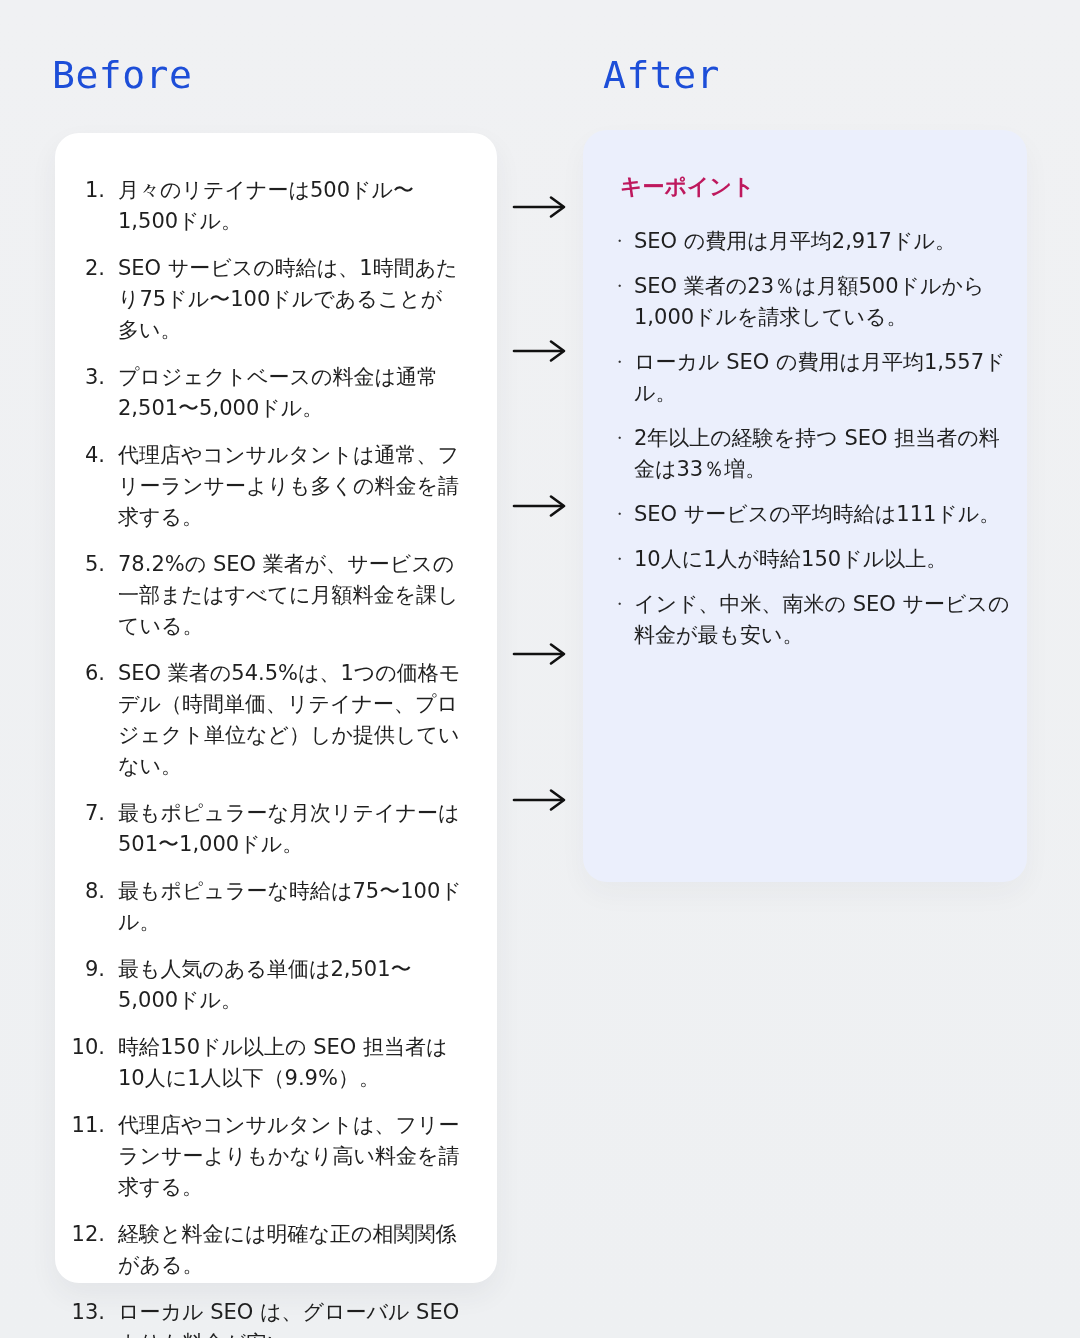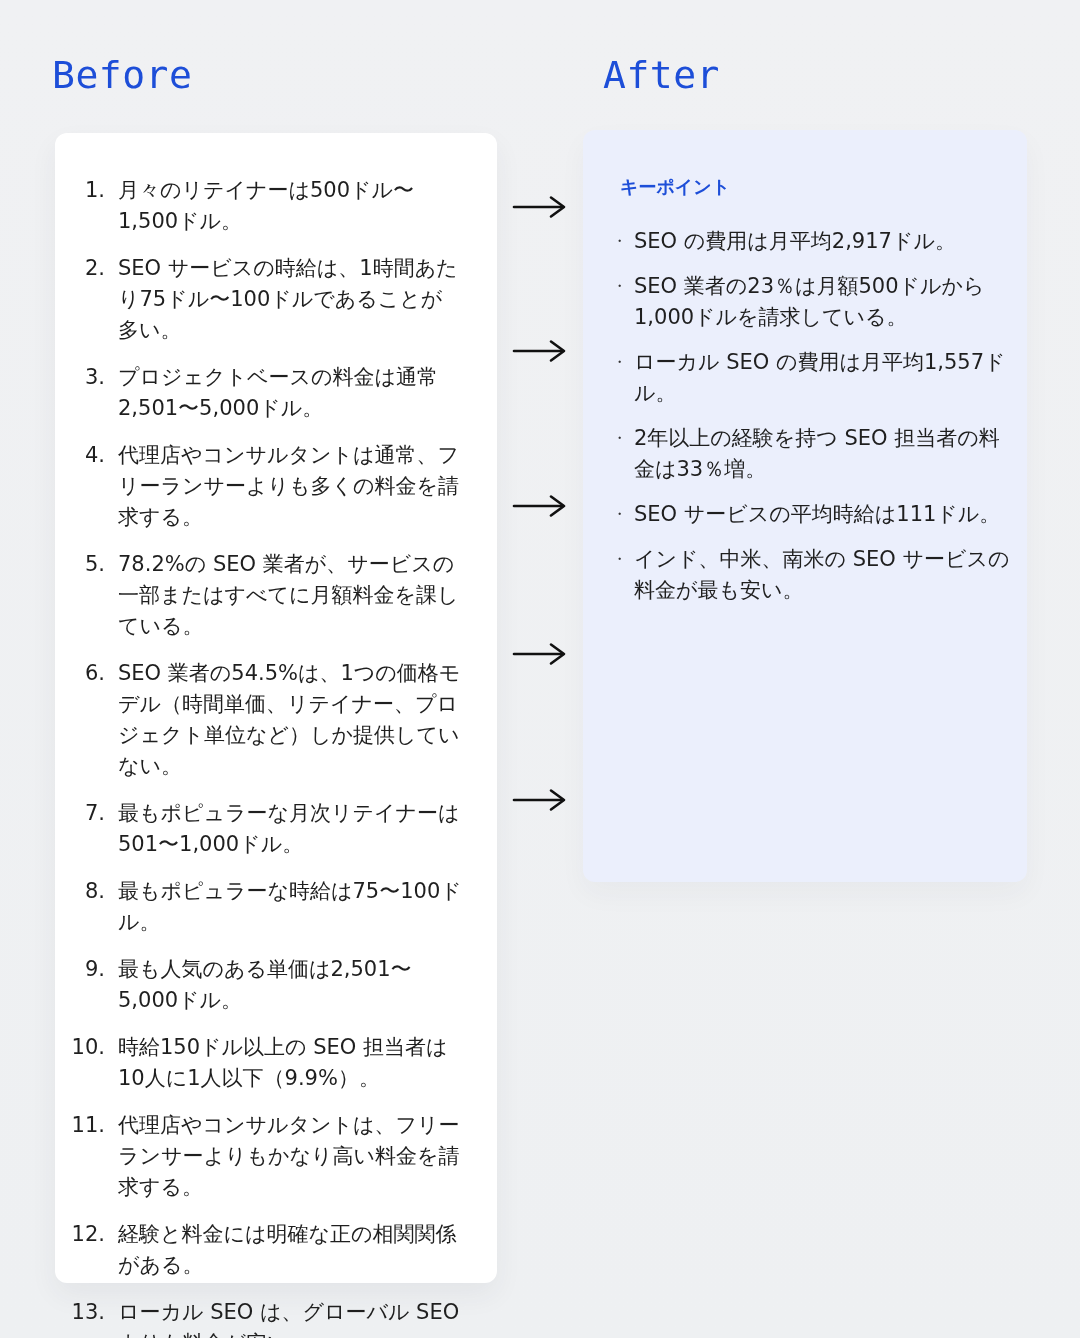--- a/index.html
+++ b/index.html
@@ -23,21 +23,21 @@
     font-size: 38px;
     line-height: 42px;
     color: #1d4ed8;
     letter-spacing: 0.5px;
   }
   .before-title { left: 52px; }
   .after-title  { left: 603px; }
 
   .card {
     position: absolute;
-    border-radius: 12px;
+    border-radius: 24px;
   }
   .card-before {
     left: 55px; top: 133px;
     width: 442px; height: 1150px;
     background: #ffffff;
     box-shadow: 0 12px 28px rgba(45,55,70,0.06);
   }
   .card-after {
     left: 583px; top: 130px;
     width: 444px; height: 752px;
@@ -65,24 +65,24 @@
     text-align: right;
     color: #1f1f1f;
   }
   .before-list li .txt { flex: 1; }
 
   .after-inner {
     padding: 42px 8px 0 29px;
   }
   .keypoints-title {
     margin: 0 0 24px 8px;
-    font-size: 18px;
+    font-size: 22px;
     line-height: 30px;
     font-weight: bold;
-    color: #1d4ed8;
+    color: #be185d;
   }
   .keypoints-list {
     margin: 0;
     padding: 0;
     list-style: none;
   }
   .keypoints-list li {
     display: flex;
     margin-bottom: 14px;
     font-size: 21px;
@@ -173,20 +173,23 @@
       <li>
           <span class="txt">ローカル SEO の費用は月平均1,557ドル。</span>
         </li>
       <li>
           <span class="txt">2年以上の経験を持つ SEO 担当者の料金は33％増。</span>
         </li>
       <li>
           <span class="txt">SEO サービスの平均時給は111ドル。</span>
         </li>
       <li>
+          <span class="txt">10人に1人が時給150ドル以上。</span>
+        </li>
+      <li>
           <span class="txt">インド、中米、南米の SEO サービスの料金が最も安い。</span>
         </li>
     </ul>
   </div>
 </section>
 
 <svg class="arrow arrow-1" viewBox="0 0 58 26" xmlns="http://www.w3.org/2000/svg">
     <line x1="2" y1="13" x2="51" y2="13" stroke="#111111" stroke-width="2.6" stroke-linecap="round"></line>
     <polyline points="39,3.5 52,13 39,22.5" fill="none" stroke="#111111" stroke-width="2.6" stroke-linecap="round" stroke-linejoin="round"></polyline>
   </svg>

